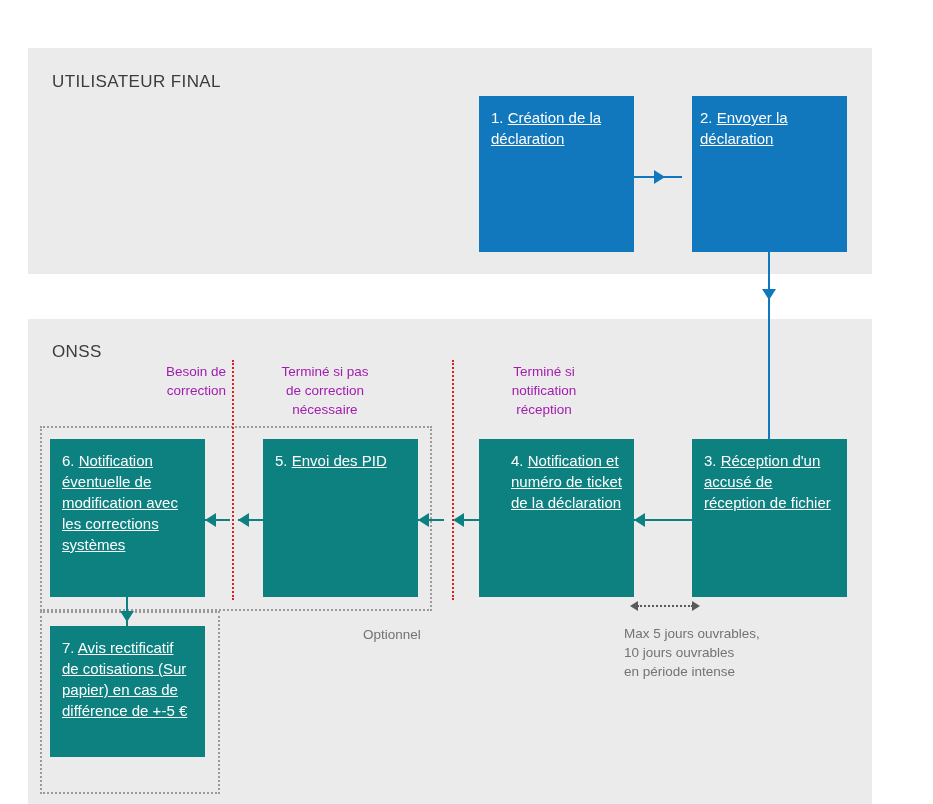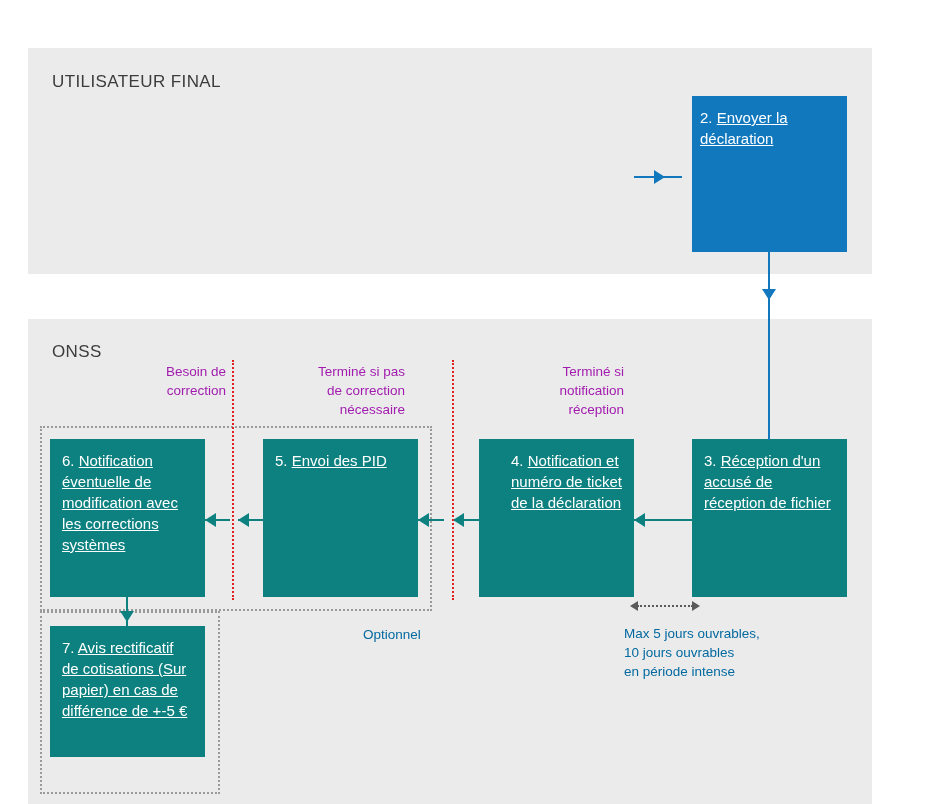--- a/index.html
+++ b/index.html
@@ -88,34 +88,34 @@
     border-left: 2px dotted #e02020;
   }
   .red-label {
     position: absolute;
     color: #a21caf;
     font-size: 13.5px;
     line-height: 19px;
     white-space: pre-line;
   }
   .red-label.r { text-align: right; }
-  .red-label.l { text-align: right; }
+  .red-label.l { text-align: center; }
 
   
   .dotted-box {
     position: absolute;
     box-sizing: border-box;
     border: 2px dotted #9a9a9a;
   }
   #opt-box-upper { left: 40px; top: 392px; width: 392px; height: 185px; }
   #opt-box-lower { left: 40px; top: 577px; width: 180px; height: 183px; }
 
   .note {
     position: absolute;
-    color: #0369a1;
+    color: #737373;
     font-size: 13.5px;
     line-height: 19px;
     white-space: pre-line;
   }
   #note-optionnel { left: 363px; top: 591px; }
   #note-delay     { left: 624px; top: 590px; }
 
   
   .measure { position: absolute; left: 630px; top: 567px; width: 70px; height: 11px; }
   .measure .bar {
@@ -136,20 +136,23 @@
 
   <div class="lane" id="lane-user"></div>
   <div class="lane-title" id="lane-title-user">UTILISATEUR FINAL</div>
 
   <div class="lane" id="lane-onss"></div>
   <div class="lane-title" id="lane-title-onss">ONSS</div>
 
   <div class="dotted-box" id="opt-box-upper"></div>
   <div class="dotted-box" id="opt-box-lower"></div>
 
+  <div class="node blue" id="node-1">
+    <span class="num">1. </span><span class="txt">Création de la déclaration</span>
+  </div>
 
   <div class="node blue" id="node-2">
     <span class="num">2. </span><span class="txt">Envoyer la déclaration</span>
   </div>
 
   <div class="node teal" id="node-3">
     <span class="num">3. </span><span class="txt">Réception d'un accusé de réception de fichier</span>
   </div>
 
   <div class="node teal" id="node-4">

